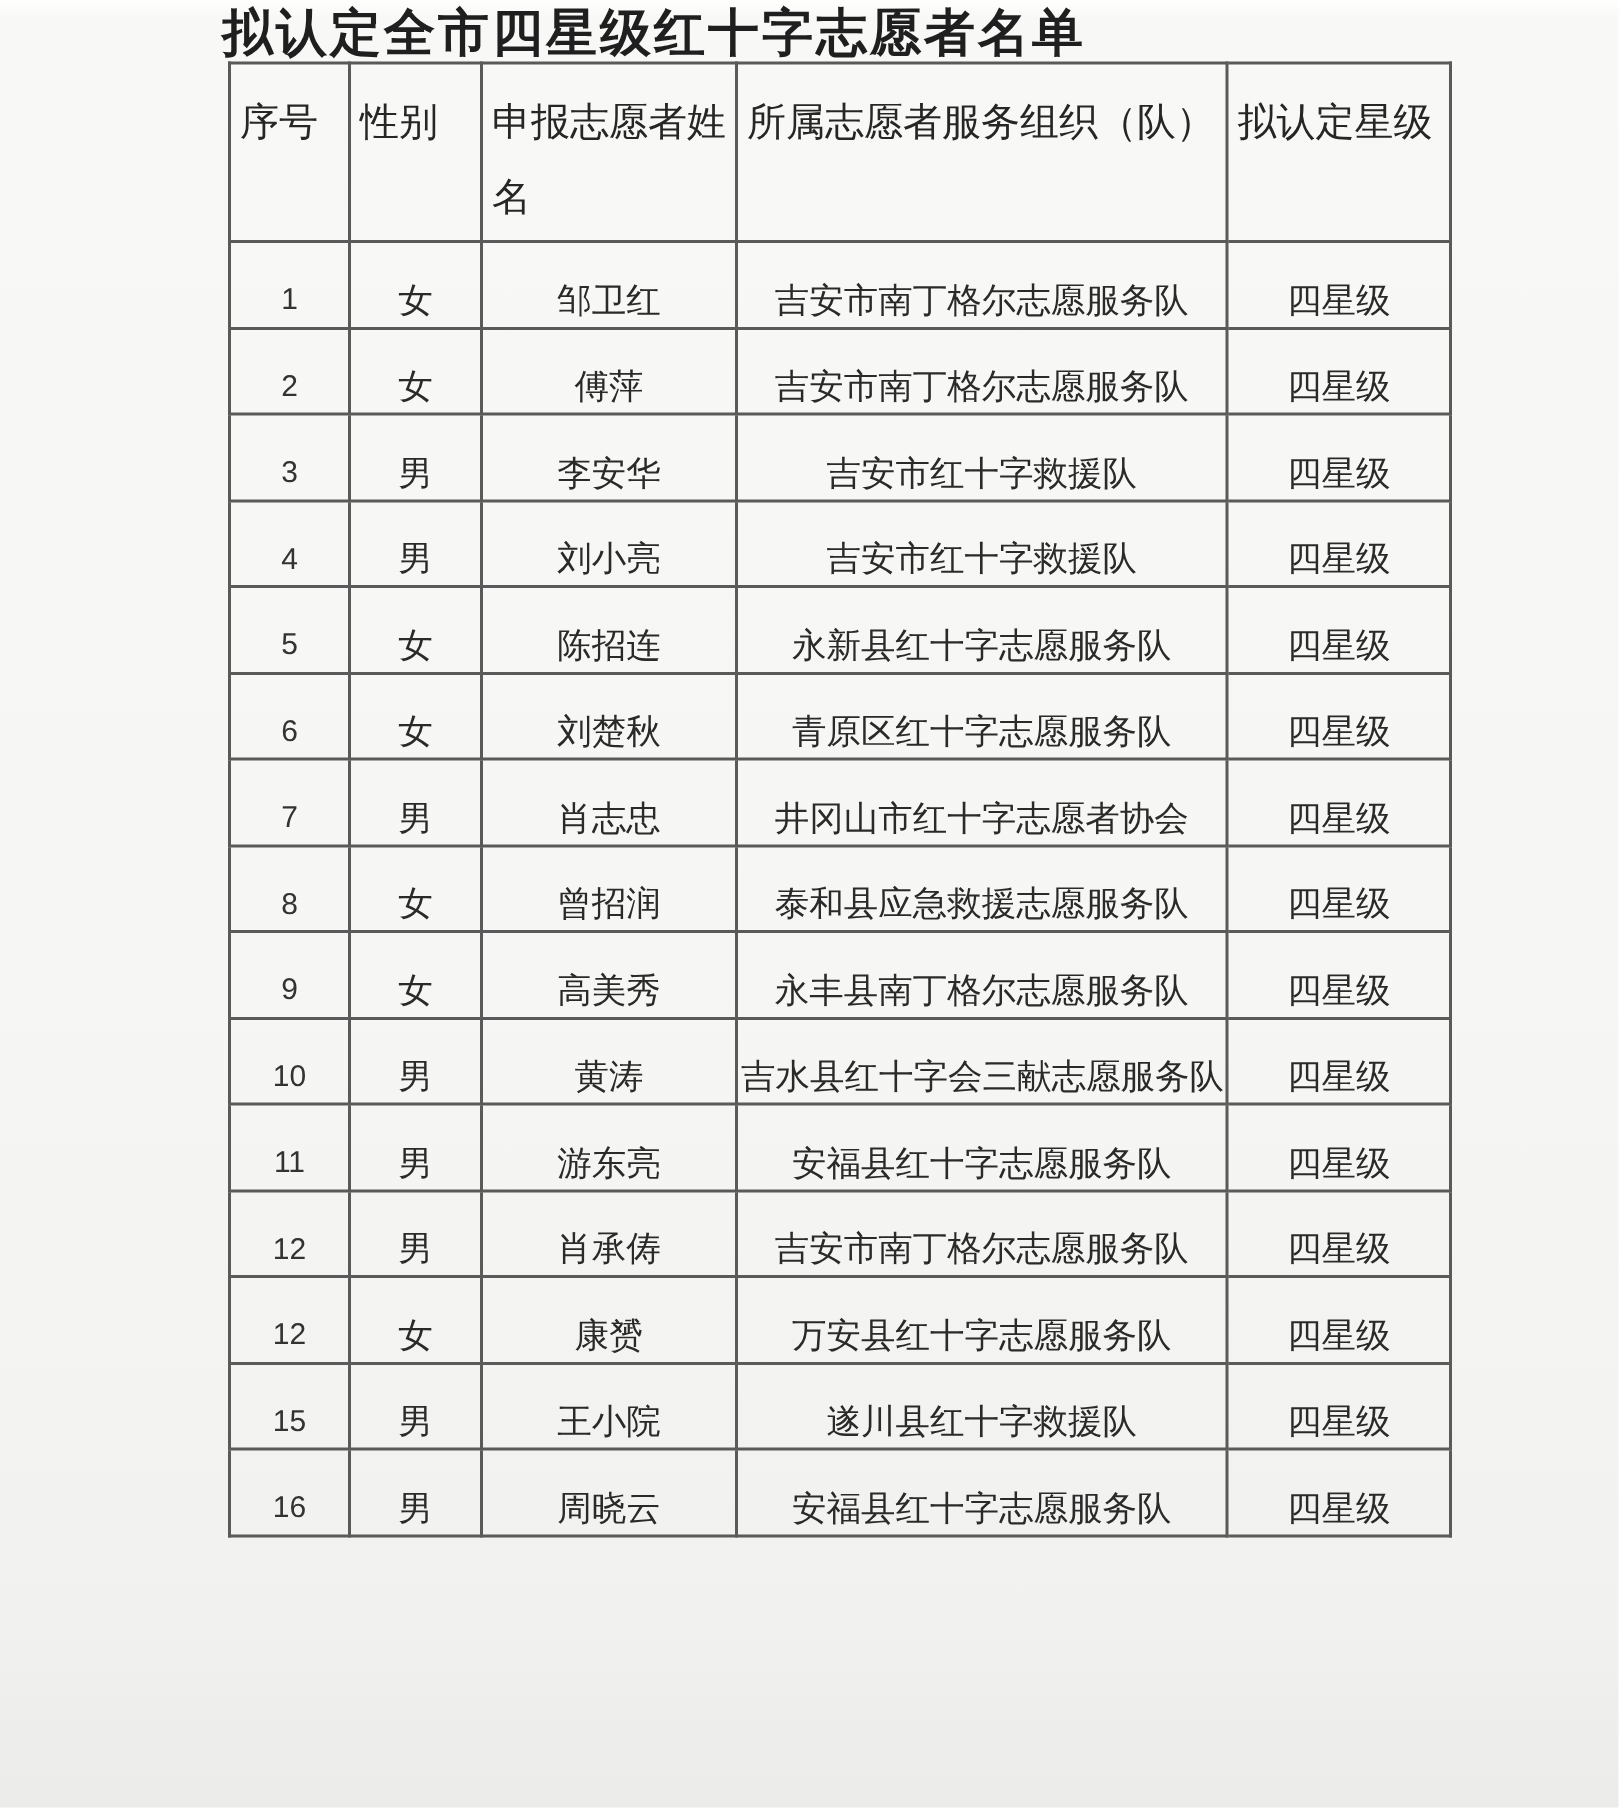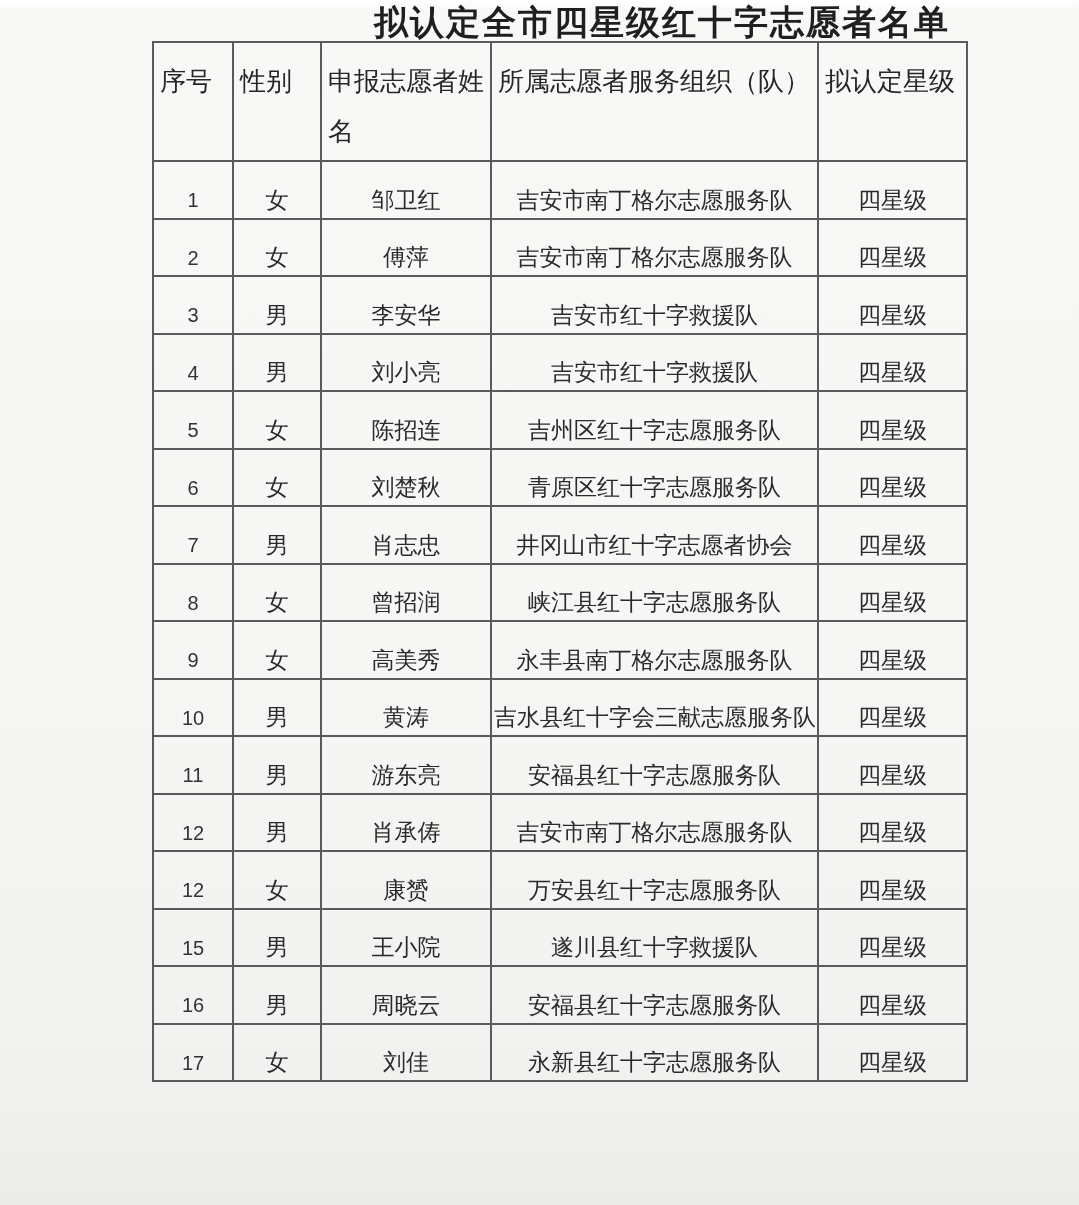--- a/index.html
+++ b/index.html
@@ -15,23 +15,23 @@
     overflow: hidden;
   }
   .page {
     position: relative;
     width: 1079px;
     height: 1205px;
   }
   .doc-title {
     position: absolute;
     top: 1px;
-    left: 136px;
+    left: 148px;
     width: 814px;
-    text-align: right;
+    text-align: left;
     font-size: 34px;
     line-height: 42px;
     font-weight: 700;
     letter-spacing: 2px;
     color: #1f1f1f;
     white-space: nowrap;
   }
   table.roster {
     position: absolute;
     left: 152px;
@@ -126,42 +126,42 @@
           <td class="serial">4</td>
           <td>男</td>
           <td>刘小亮</td>
           <td>吉安市红十字救援队</td>
           <td>四星级</td>
         </tr>
         <tr>
           <td class="serial">5</td>
           <td>女</td>
           <td>陈招连</td>
-          <td>吉州区红十字志愿服务队</td>
+          <td>永新县红十字志愿服务队</td>
           <td>四星级</td>
         </tr>
         <tr>
           <td class="serial">6</td>
           <td>女</td>
           <td>刘楚秋</td>
           <td>青原区红十字志愿服务队</td>
           <td>四星级</td>
         </tr>
         <tr>
           <td class="serial">7</td>
           <td>男</td>
           <td>肖志忠</td>
           <td>井冈山市红十字志愿者协会</td>
           <td>四星级</td>
         </tr>
         <tr>
           <td class="serial">8</td>
           <td>女</td>
           <td>曾招润</td>
-          <td>峡江县红十字志愿服务队</td>
+          <td>泰和县应急救援志愿服务队</td>
           <td>四星级</td>
         </tr>
         <tr>
           <td class="serial">9</td>
           <td>女</td>
           <td>高美秀</td>
           <td>永丰县南丁格尔志愿服务队</td>
           <td>四星级</td>
         </tr>
         <tr>
@@ -199,23 +199,16 @@
           <td>遂川县红十字救援队</td>
           <td>四星级</td>
         </tr>
         <tr>
           <td class="serial">16</td>
           <td>男</td>
           <td>周晓云</td>
           <td>安福县红十字志愿服务队</td>
           <td>四星级</td>
         </tr>
-        <tr>
-          <td class="serial">17</td>
-          <td>女</td>
-          <td>刘佳</td>
-          <td>永新县红十字志愿服务队</td>
-          <td>四星级</td>
-        </tr>
       </tbody>
   </table>
 
 </div>
 
 </body></html>

